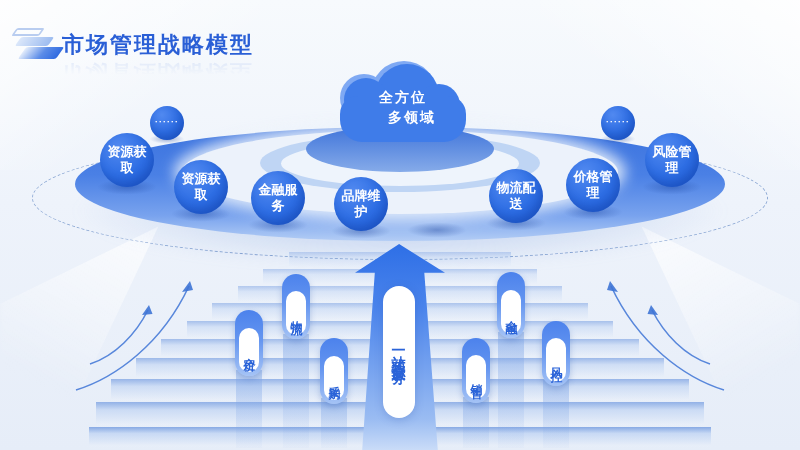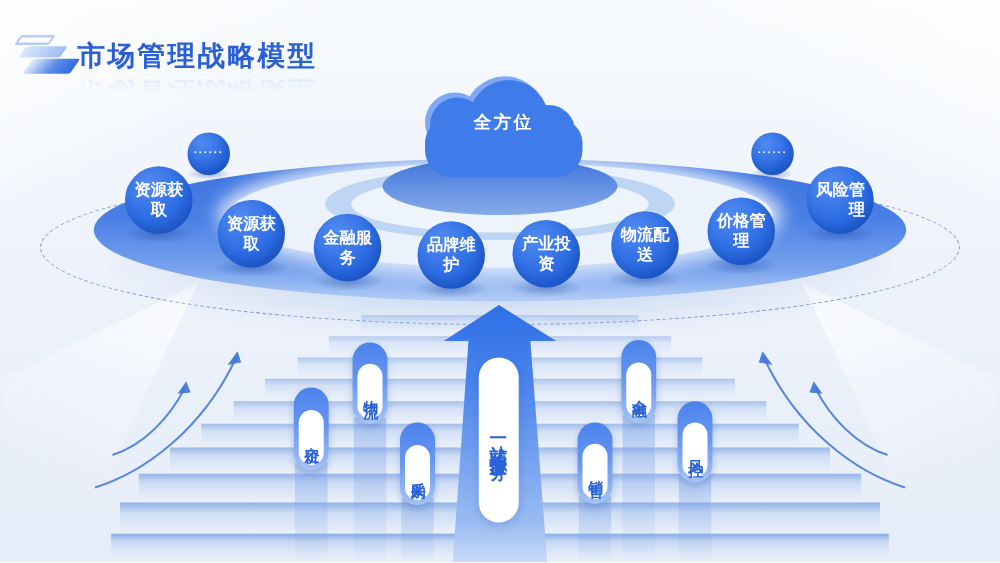--- a/index.html
+++ b/index.html
@@ -113,20 +113,21 @@
 
   <div class="cloud">
     <i class="hl" style="left:37px;top:-3px;width:66px;height:66px;"></i>
     <i class="hl" style="left:6px;top:10px;width:48px;height:48px;"></i>
     <i class="c" style="left:41px;top:0;width:64px;height:64px;"></i>
     <i class="c" style="left:10px;top:14px;width:44px;height:44px;"></i>
     <i class="c" style="left:84px;top:20px;width:42px;height:42px;"></i>
     <span class="body"></span>
     <div class="cloud-text">
       <span>全方位</span>
+      <span class="l2">多领域</span>
     </div>
   </div>
 
   <div class="cshadow" style="left:96px;top:179px;width:62px;height:16px;"></div>
   <div class="cshadow" style="left:170px;top:206px;width:62px;height:16px;"></div>
   <div class="cshadow" style="left:247px;top:217px;width:62px;height:16px;"></div>
   <div class="cshadow" style="left:330px;top:223px;width:62px;height:16px;"></div>
   <div class="cshadow" style="left:406px;top:222px;width:62px;height:16px;"></div>
   <div class="cshadow" style="left:485px;top:215px;width:62px;height:16px;"></div>
   <div class="cshadow" style="left:562px;top:204px;width:62px;height:16px;"></div>
@@ -142,30 +143,27 @@
     </div>
   <div class="circle" style="left:174px;top:160px;">
     <span class="lbl">资源获取</span>
     </div>
   <div class="circle" style="left:334px;top:177px;">
     <span class="lbl">品牌维护</span>
     </div>
   <div class="circle" style="left:251px;top:171px;">
     <span class="lbl">金融服务</span>
     </div>
-  <div class="circle" style="left:410px;top:176px;">
-    <span class="lbl">产业投资</span>
-    </div>
   <div class="circle" style="left:489px;top:169px;">
     <span class="lbl">物流配送</span>
     </div>
   <div class="circle" style="left:566px;top:158px;text-align:center;">
     <span class="lbl">价格管理</span>
     </div>
-  <div class="circle" style="left:645px;top:133px;text-align:right;">
+  <div class="circle" style="left:645px;top:133px;">
     <span class="lbl">风险管理</span>
     </div>
   <div class="circle dots" style="left:601px;top:106px;">
     <span class="lbl">······</span>
     </div>
 
   <div class="step" style="left:289px;top:252px;width:222px;height:19px;opacity:.45;"></div>
   <div class="step" style="left:263px;top:269px;width:274px;height:19px;opacity:.5;"></div>
   <div class="step" style="left:238px;top:286px;width:324px;height:20px;opacity:.55;"></div>
   <div class="step" style="left:212px;top:303px;width:376px;height:21px;opacity:.6;"></div>

